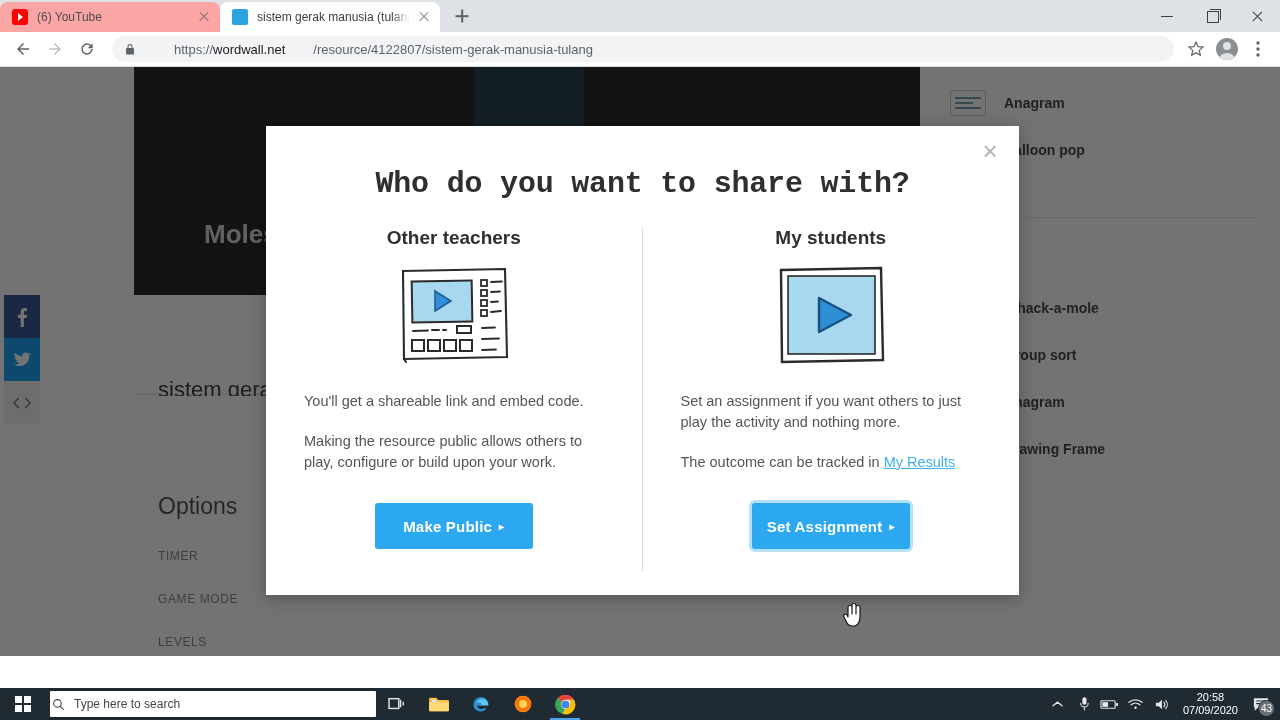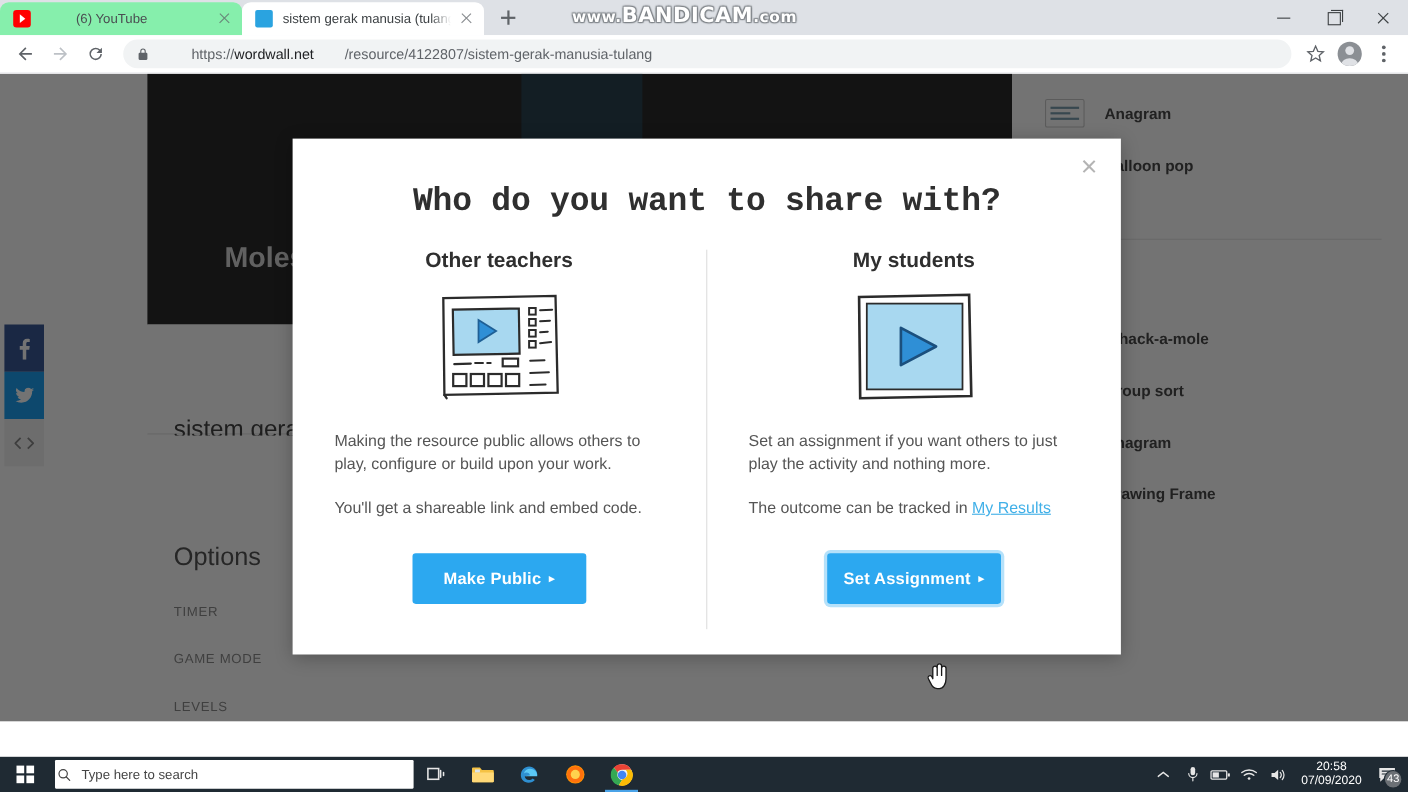--- a/index.html
+++ b/index.html
@@ -19,21 +19,21 @@
     display: flex; align-items: flex-end;
   }
   .tab {
     position: relative;
     height: 30px; width: 220px;
     display: flex; align-items: center;
     padding: 0 8px 0 12px;
     font-size: 12px; color: #3c4043;
     border-radius: 8px 8px 0 0;
   }
-  .tab.inactive { background: #86efac; color: #4a4d51; gap: 32px; }
+  .tab.inactive { background: #fca5a5; color: #4a4d51; }
   .tab.active { background: #ffffff; }
   .tab-favicon {
     width: 16px; height: 16px; flex: 0 0 16px;
     margin-right: 9px; border-radius: 2px;
     display: flex; align-items: center; justify-content: center;
   }
   .fav-youtube { background: #ff0000; border-radius: 3px; position: relative; }
   .fav-youtube::after {
     content: ""; position: absolute;
     left: 6px; top: 4px;
@@ -357,21 +357,20 @@
           <i></i>
           <i></i>
           <i></i>
       </span>
       <span class="tab-title">sistem gerak manusia (tulang) - W</span>
       <span class="tab-close"></span>
     </div>
     <div id="new-tab-btn"></div>
   </div>
 
-  <div id="bandicam-watermark"><span class="sm">www.</span><span>BANDICAM</span><span class="sm">.com</span></div>
 
   <div id="window-controls">
     <div class="wc wc-min"></div>
     <div class="wc wc-max"></div>
     <div class="wc wc-close"></div>
   </div>
 
   <div id="toolbar">
     <div class="nav-btn">
       <svg width="18" height="18" viewBox="0 0 24 24">
@@ -564,22 +563,22 @@
                 <path d="M96 27 L105 26.5"></path>
                 <path d="M96 37 L103 36.5"></path>
                 <path d="M96 47 L106 46"></path>
                 <path d="M87 63 L100 62.5"></path>
                 <path d="M87 74 L104 73.5"></path>
                 <path d="M87 85 L101 84.5"></path>
               </g>
             </svg>
           </div>
           <div class="col-body">
+            <p>You'll get a shareable link and embed code.</p>
             <p>Making the resource public allows others to play, configure or build upon your work.</p>
-            <p>You'll get a shareable link and embed code.</p>
           </div>
           <div class="cta-wrap">
             <button class="cta-button">
               <span>Make Public</span>
               <span class="cta-caret">▸</span>
             </button>
           </div>
         </div>
 
         <div class="modal-col right">

